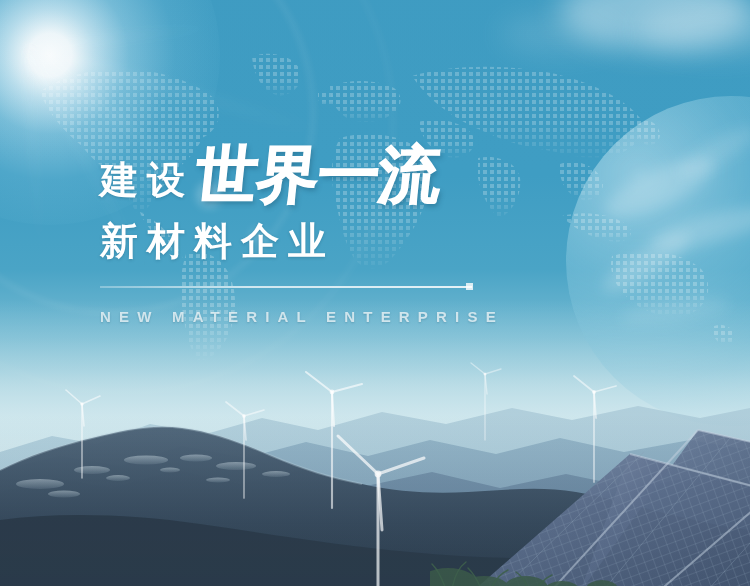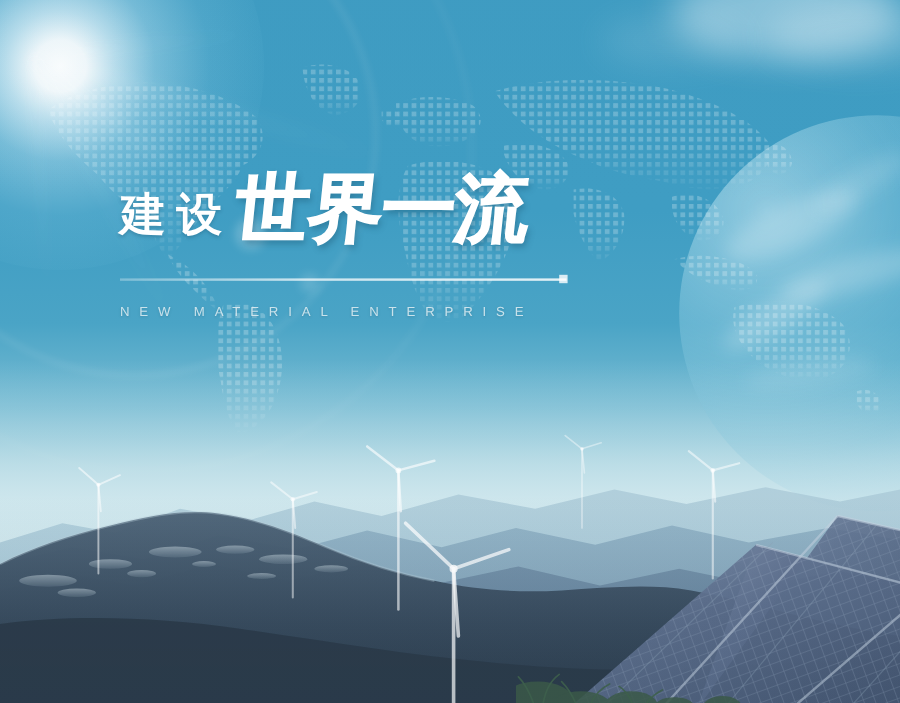--- a/index.html
+++ b/index.html
@@ -223,22 +223,22 @@
   .divider-cap {
     position: absolute;
     right: -1px;
     top: -3px;
     width: 7px;
     height: 7px;
     background: rgba(255,255,255,0.80);
   }
   .subtitle {
     margin-top: 20px;
-    font-size: 11px;
-    font-weight: 400;
+    font-size: 15px;
+    font-weight: 700;
     letter-spacing: 8.2px;
     color: rgba(238,246,249,0.78);
     white-space: nowrap;
     text-shadow: 0 1px 2px rgba(30,80,105,0.25);
   }
 
   
   .tone {
     position: absolute;
     inset: 0;
@@ -528,20 +528,21 @@
     </svg>
   </div>
 
   <div class="tone"></div>
 
   <div class="textblock">
     <div class="headline-row">
       <span class="hl-small">建设</span>
       <span class="hl-big">世界一流</span>
     </div>
+    <div class="hl-line2">新材料企业</div>
 
     <div class="divider">
       <span class="divider-cap"></span>
     </div>
 
     <div class="subtitle">NEW MATERIAL ENTERPRISE</div>
   </div>
 
 </div>
 

